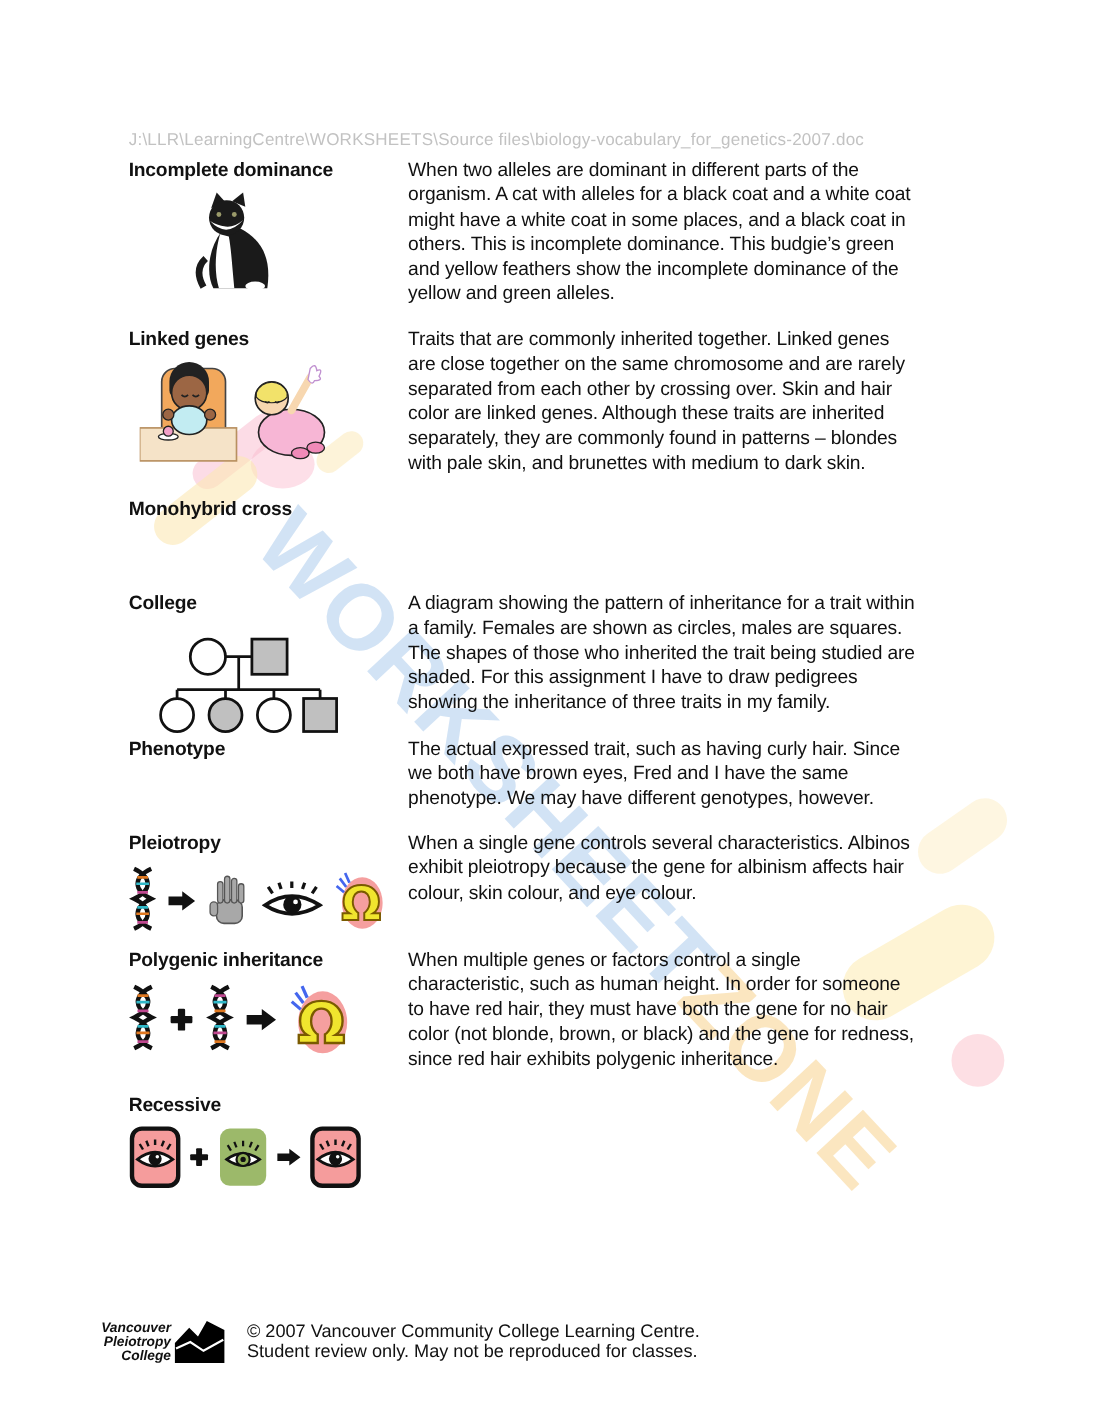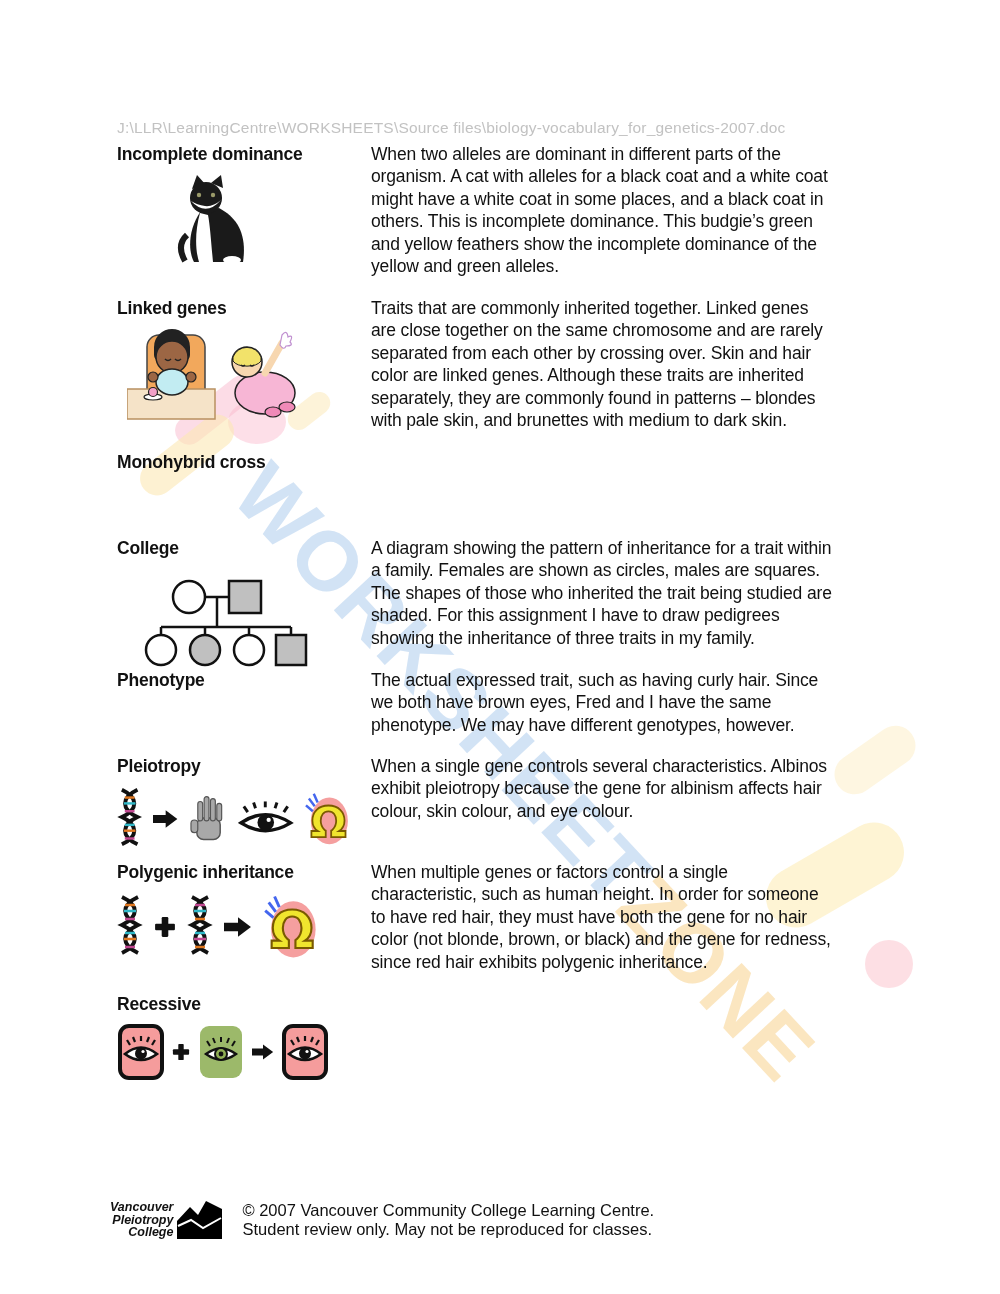--- a/index.html
+++ b/index.html
@@ -24,21 +24,21 @@
   .content{position:absolute;z-index:1;margin-top:31px;}
   #file-path{left:117px;top:88px;font-size:15.5px;color:#c2c2c2;letter-spacing:0.2px;}
   .entry{left:117px;width:775px;display:flex;align-items:flex-start;gap:21px;}
   .e1{top:112px}.e2{top:266px}.e3{top:420px}.e4{top:506px}
   .e5{top:638px}.e6{top:724px}.e7{top:830px}.e8{top:962px}
   .term-col{width:233px;flex-shrink:0;}
   .term{font-weight:bold;font-size:17.5px;line-height:22px;letter-spacing:-0.2px;}
   .def{flex:1;font-size:17.5px;line-height:22.4px;white-space:pre-line;letter-spacing:-0.15px;}
   .icon-row{display:flex;align-items:center;}
   
-  #footer{left:110px;top:1168px;display:flex;align-items:center;}
+  #footer{left:92px;top:1168px;display:flex;align-items:center;}
   #vcc-logo{display:flex;align-items:center;}
   #vcc-logo .logo-text{text-align:right;font-style:italic;font-weight:bold;font-size:12.5px;line-height:12.5px;margin-right:3px;}
   #footer .foot-text{margin-left:18px;font-size:16.5px;line-height:19.5px;}
 </style>
 </head>
 <body>
 
 <div id="page">
 
   <div id="wm-layer">

